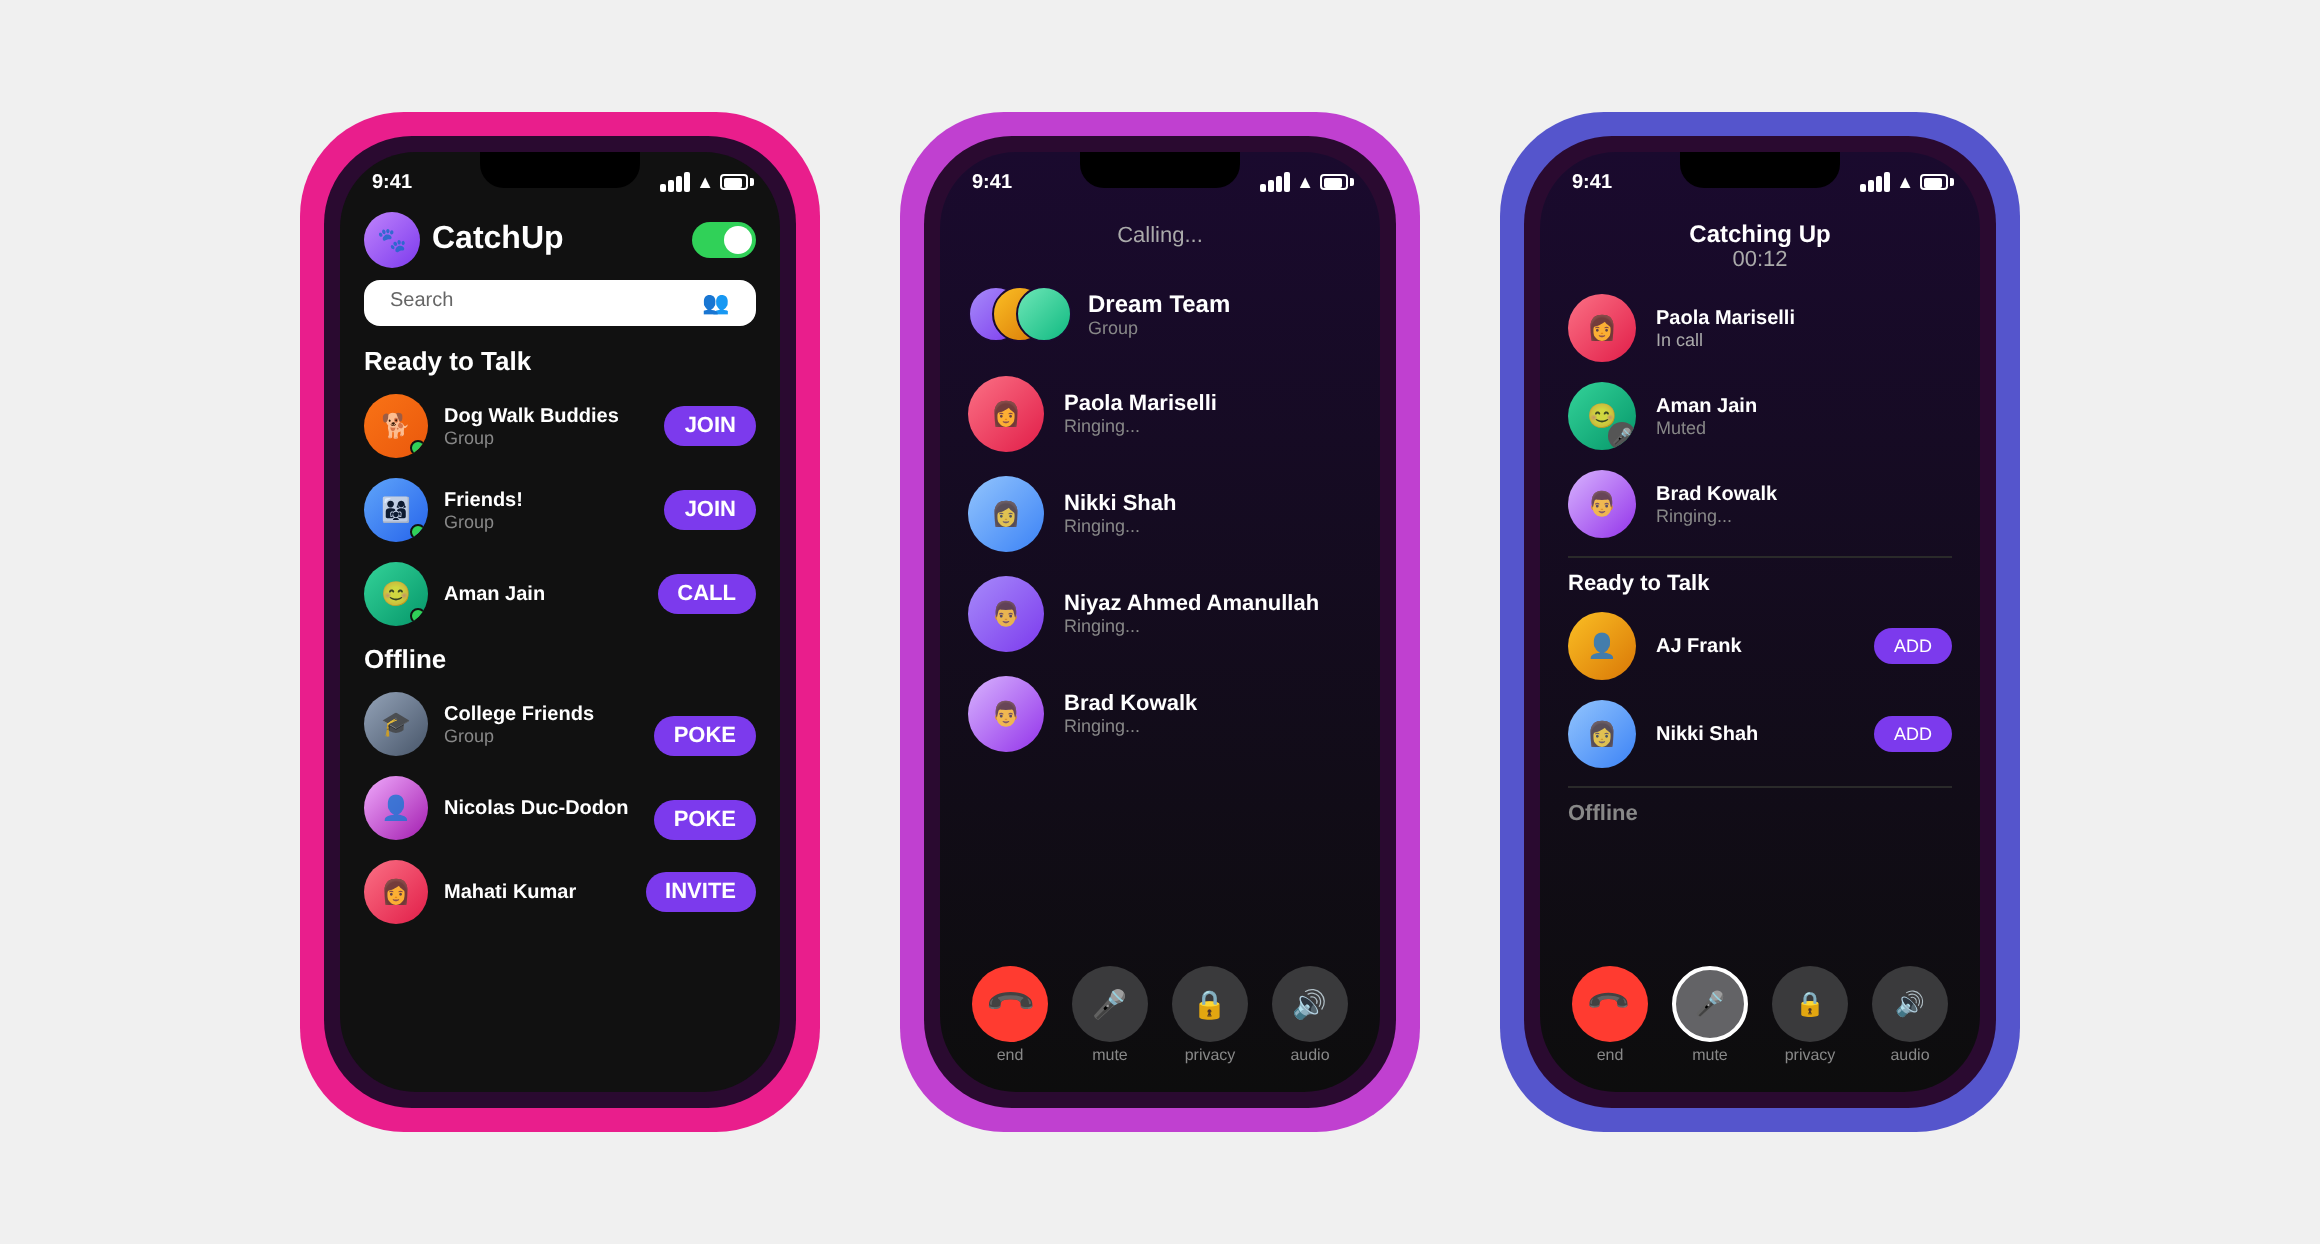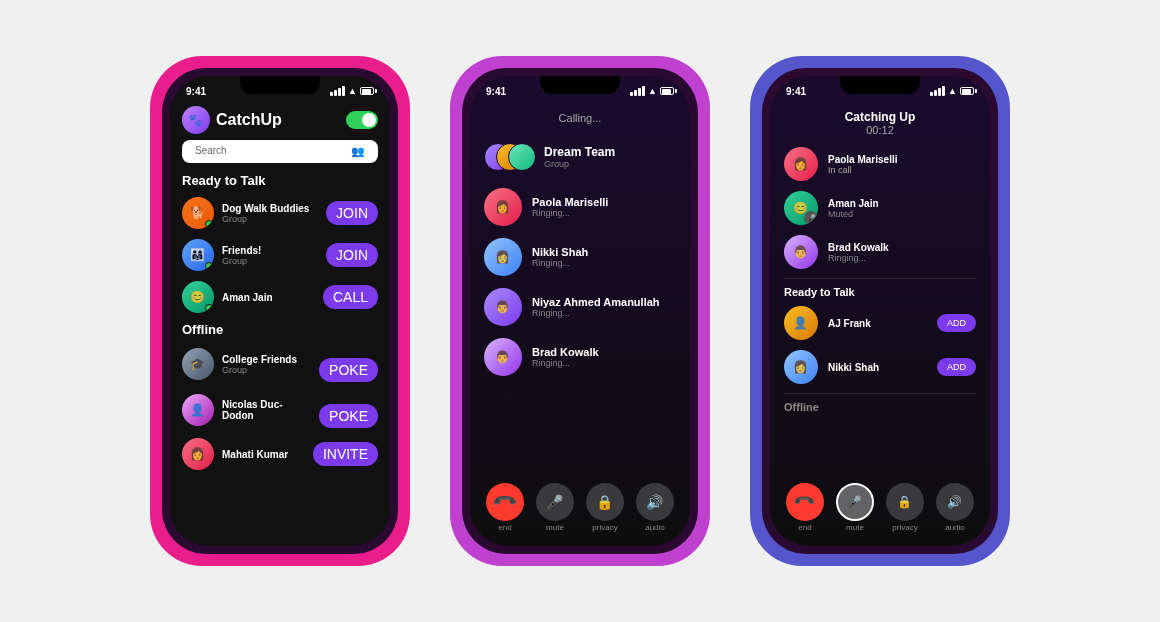--- a/index.html
+++ b/index.html
@@ -153,22 +153,22 @@
       position: relative;
       overflow: hidden;
     }
     .contact-info { flex: 1; }
     .contact-name { color: #fff; font-size: 10px; font-weight: 600; }
     .contact-sub { color: #888; font-size: 9px; }
     .action-btn {
       border: none;
       border-radius: 12px;
       padding: 4px 10px;
-      font-size: 14px;
-      font-weight: 400;
+      font-size: 11px;
+      font-weight: 700;
       cursor: pointer;
     }
     .btn-join { background: #7c3aed; color: #fff; }
     .btn-call { background: #7c3aed; color: #fff; }
     .btn-poke { background: #7c3aed; color: #fff; margin-top: 12px; }
     .btn-invite { background: #7c3aed; color: #fff; }
 
     
     .online-dot {
       width: 8px;

